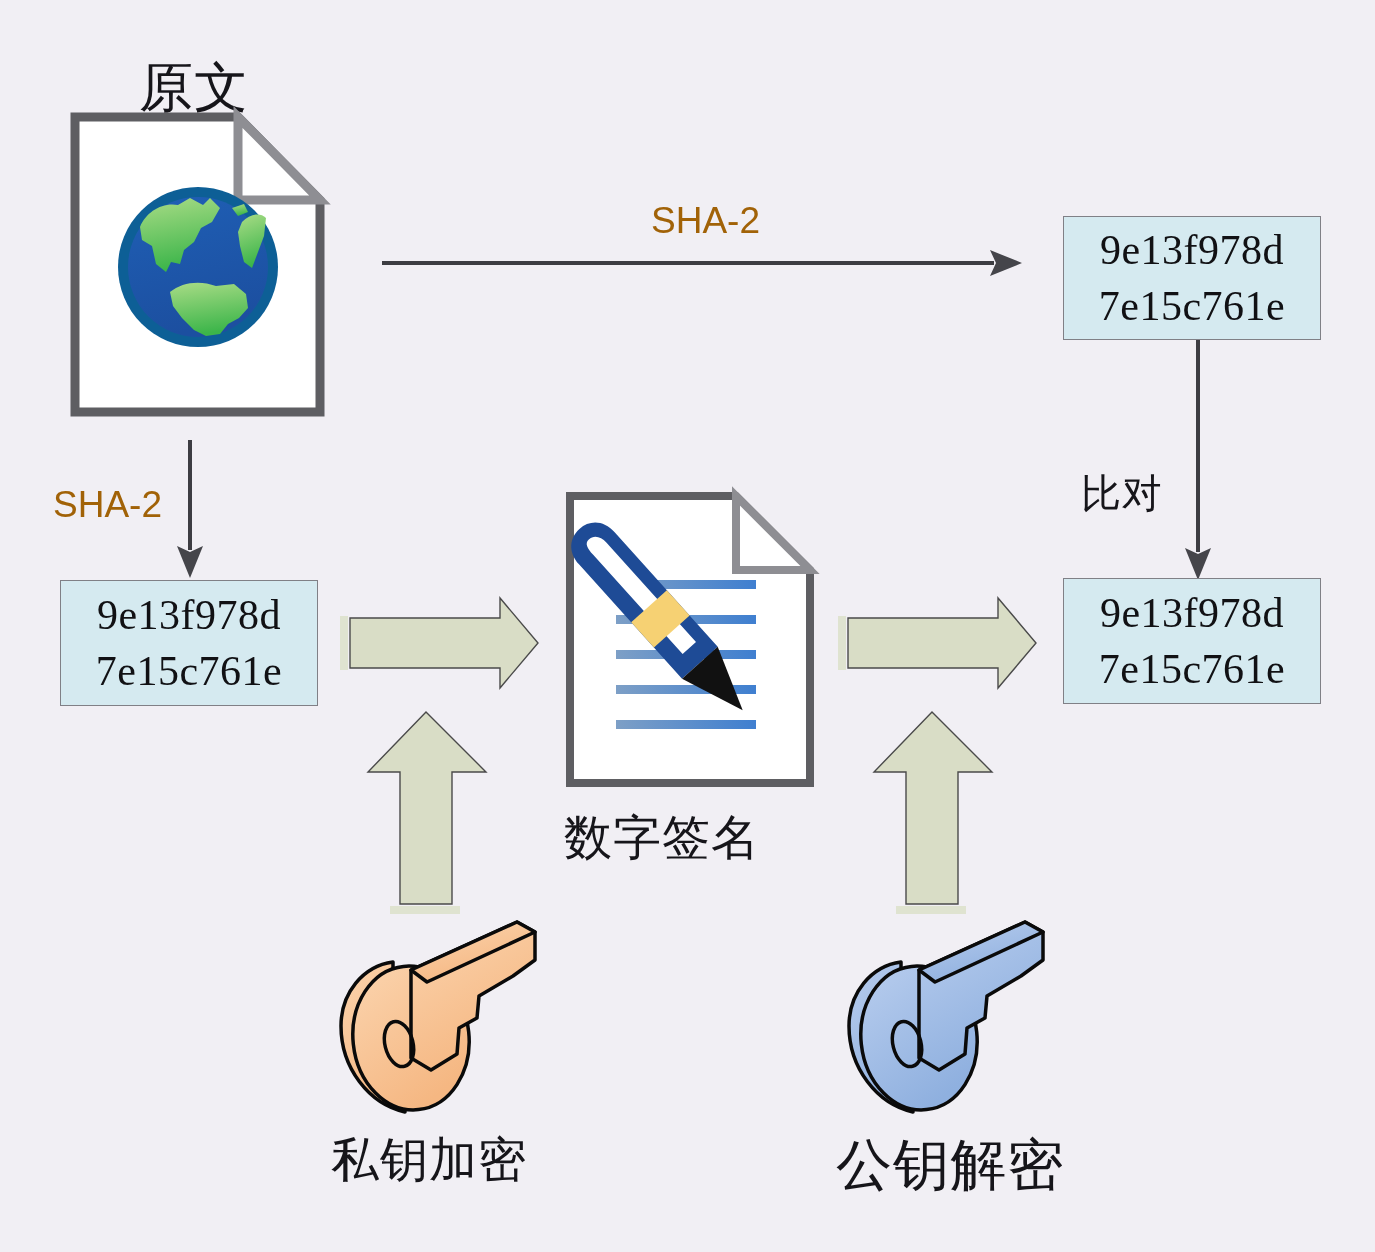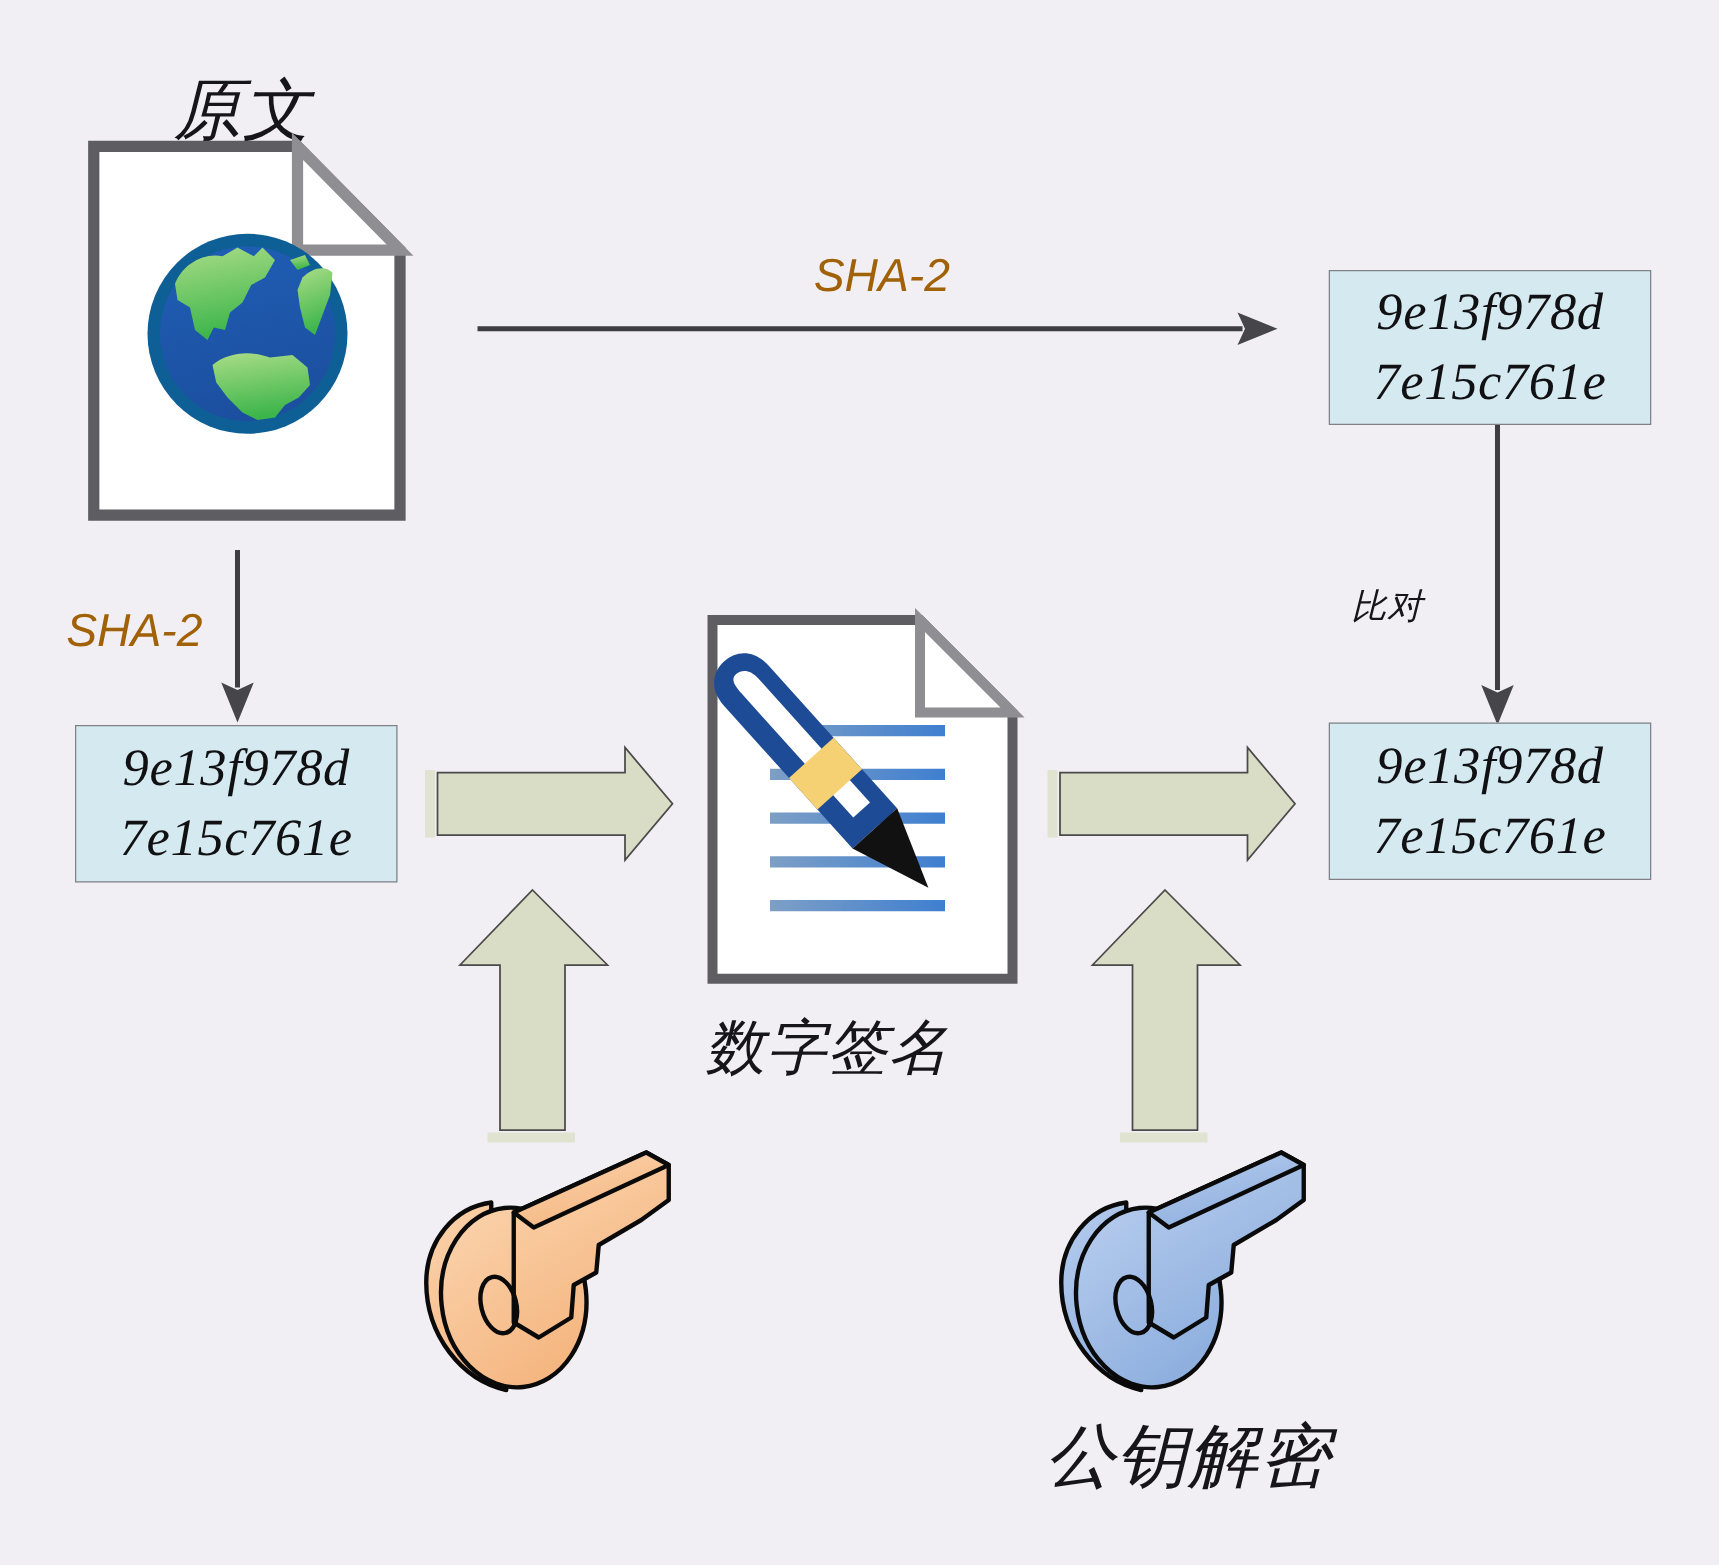--- a/index.html
+++ b/index.html
@@ -11,21 +11,20 @@
     width: 1375px;
     height: 1252px;
     background: #f1eff4;
     font-family: "Liberation Serif", "DejaVu Serif", serif;
     overflow: hidden;
   }
   #canvas {
     position: relative;
     width: 1267px;
     height: 1252px;
-    font-style: italic;
   }
   .abs { position: absolute; }
 
   
   .cn-label {
     font-family: "DejaVu Serif", "Liberation Serif", serif;
     color: #16151a;
     white-space: nowrap;
     letter-spacing: 0.02em;
   }
@@ -112,21 +111,21 @@
     <div class="hash-line">9e13f978d</div>
     <div class="hash-line">7e15c761e</div>
   </div>
 
   <div class="abs" style="left:1183px; top:340px;">
     <svg width="30" height="240" viewBox="0 0 30 240">
       <line x1="15" y1="0" x2="15" y2="212" stroke="#3d3d42" stroke-width="4"></line>
       <path d="M15,240 L2,208 L15,214 L28,208 Z" fill="#45454a"></path>
     </svg>
   </div>
-  <div class="abs cn-label" style="left:1081px; top:466px; font-size:28px;">比对</div>
+  <div class="abs cn-label" style="left:1081px; top:466px; font-size:40px;">比对</div>
 
   <div class="abs" style="left:175px; top:440px;">
     <svg width="30" height="138" viewBox="0 0 30 138">
       <line x1="15" y1="0" x2="15" y2="110" stroke="#3d3d42" stroke-width="4"></line>
       <path d="M15,138 L2,106 L15,112 L28,106 Z" fill="#45454a"></path>
     </svg>
   </div>
   <div class="abs sans-label" style="left:53px; top:484px; font-size:37px;">SHA-2</div>
 
   <div class="abs hash-box" style="left:60px; top:580px; width:258px; height:126px;">
@@ -222,20 +221,21 @@
 
         <path d="M84,52 L190,4 L208,14 L208,42 L186,58 L152,78
                  L150,100 L132,110 L130,136 L104,152 L84,140 Z"></path>
 
         <path d="M84,52 L190,4 L208,14 L100,64 Z"></path>
       </g>
 
       <ellipse cx="72" cy="126" rx="14" ry="23" transform="rotate(-14 72 126)" fill="none" stroke="#0a0a0a" stroke-width="3.5"></ellipse>
     </svg>
   </div>
+  <div class="abs cn-label" style="left:331px; top:1128px; font-size:48px;">私钥加密</div>
 
   <div class="abs" style="left:835px; top:918px;">
     <svg width="215" height="200" viewBox="0 0 215 200">
       <defs>
         <linearGradient id="blueGrad" x1="0" y1="0" x2="0.5" y2="1">
           <stop offset="0%" stop-color="#b8cdee"></stop>
           <stop offset="100%" stop-color="#8fb0df"></stop>
         </linearGradient>
       </defs>
       <g stroke="#0a0a0a" stroke-width="3.5" stroke-linejoin="round" fill="url(#blueGrad)">

